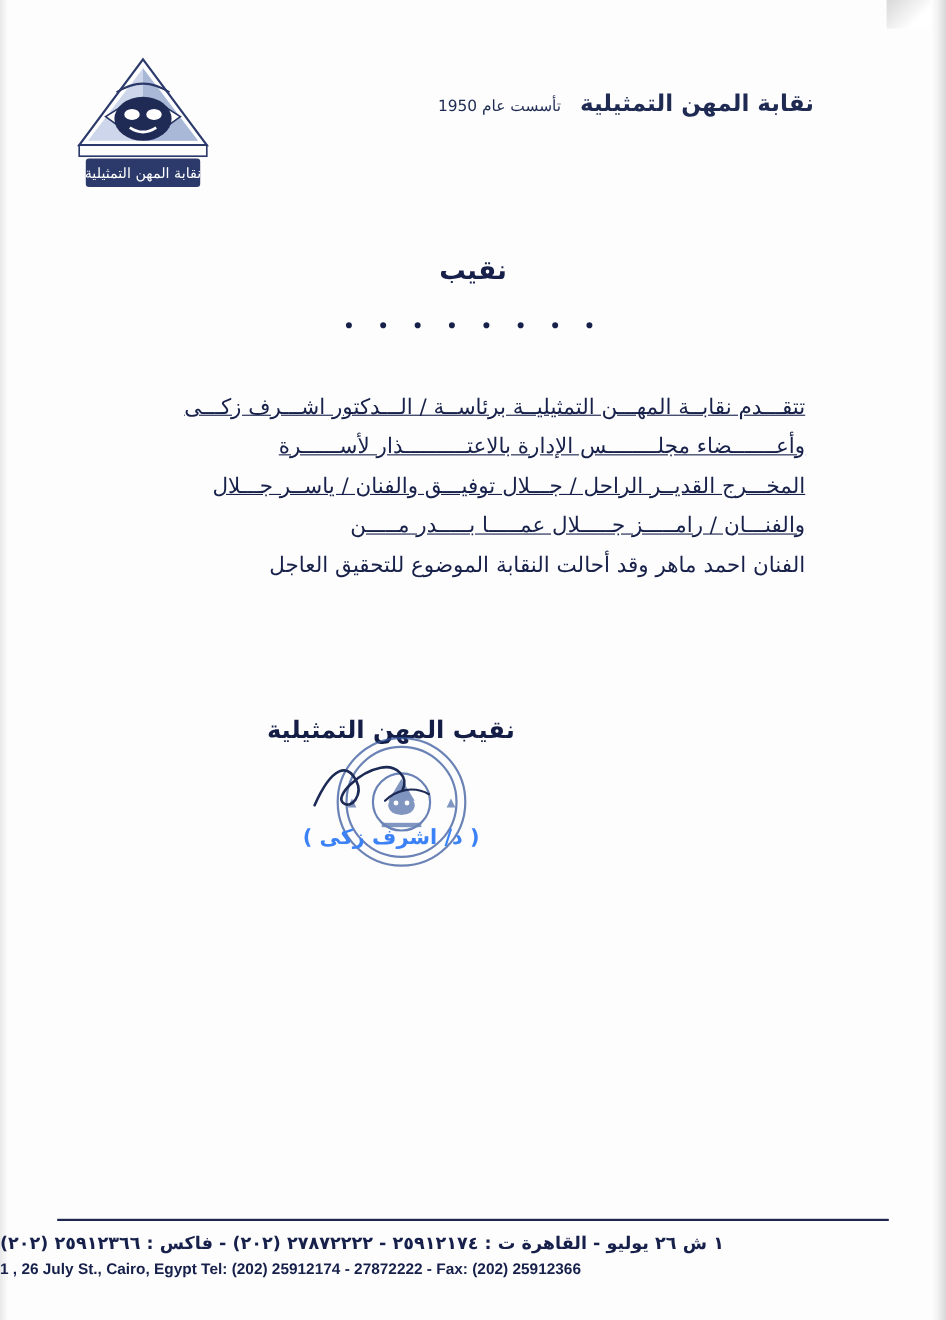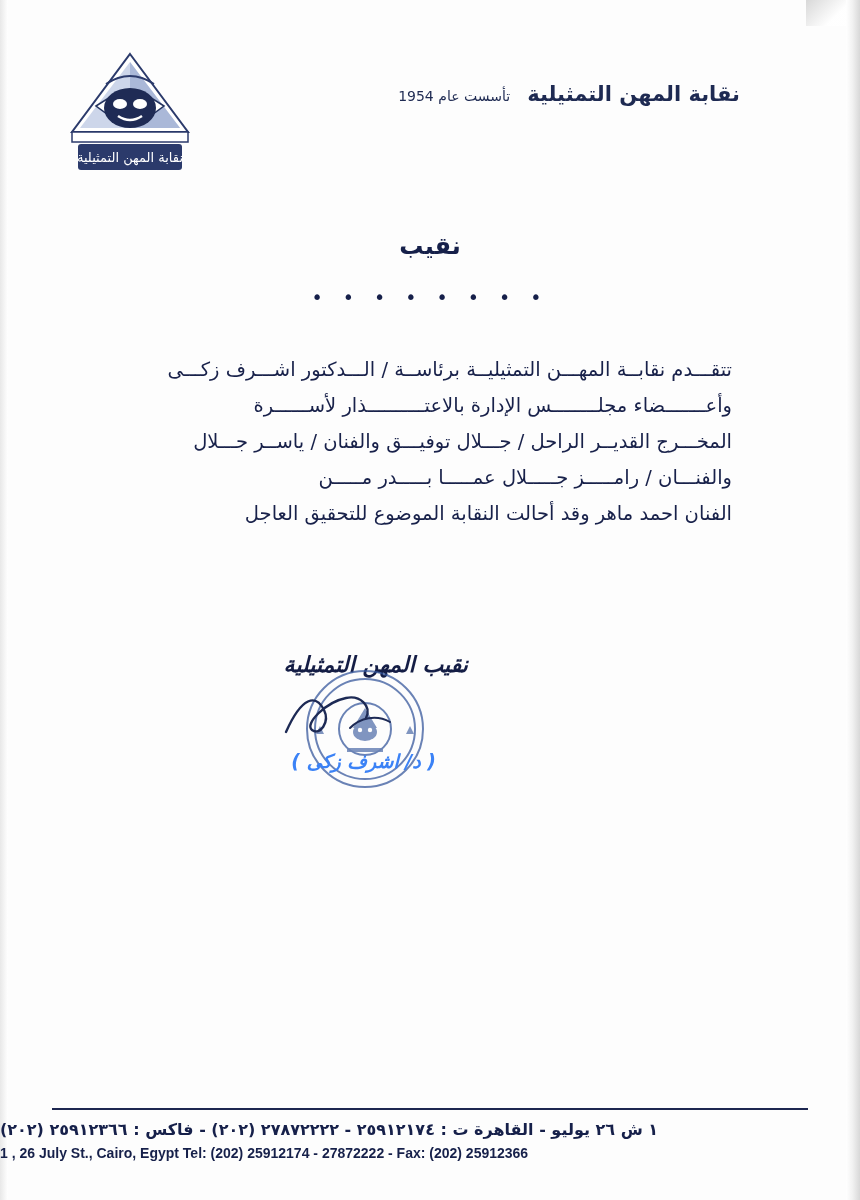--- a/index.html
+++ b/index.html
@@ -126,30 +126,30 @@
   .body-line.justify {
     display: flex;
     justify-content: space-between;
   }
   .body-line.plain {
     display: block;
     text-align: right;
   }
   .body-line .seg {
     display: inline-block;
+    text-decoration: underline;
   }
 
   
   .sign-block {
     position: absolute;
     top: 652px;
     right: 0;
     left: 16px;
     height: 160px;
-    font-style: italic;
   }
   .sign-title {
     position: absolute;
     right: 392px;
     top: 0;
     font-size: 22px;
     font-weight: bold;
     color: #141d45;
     white-space: nowrap;
   }
@@ -234,21 +234,21 @@
           <path d="M58,68 Q70,76 82,68" stroke="#ffffff" stroke-width="2.5" fill="none"></path>
           <path d="M46,36 Q70,20 94,36" stroke="#2b3a6b" stroke-width="2" fill="none"></path>
           <rect x="18" y="96" width="104" height="26" rx="3" fill="#2b3a6b"></rect>
           <text x="70" y="114" text-anchor="middle" font-family="DejaVu Sans, sans-serif" font-size="13" fill="#ffffff" direction="rtl">نقابة المهن التمثيلية</text>
         </g>
       </svg>
     </div>
 
     <div class="org-title">
       <span class="name">نقابة المهن التمثيلية</span>
-      <span class="founded">تأسست عام 1954</span>
+      <span class="founded">تأسست عام 1950</span>
     </div>
 
   </div>
 
   <div class="doc-title">نقيب</div>
   <div class="doc-dots">• • • • • • • •</div>
 
   <div class="body-block">
     <div class="body-line justify">
       <span class="seg">تتقـــدم نقابــة المهـــن التمثيليــة برئاســة / الـــدكتور اشـــرف زكـــى</span>

